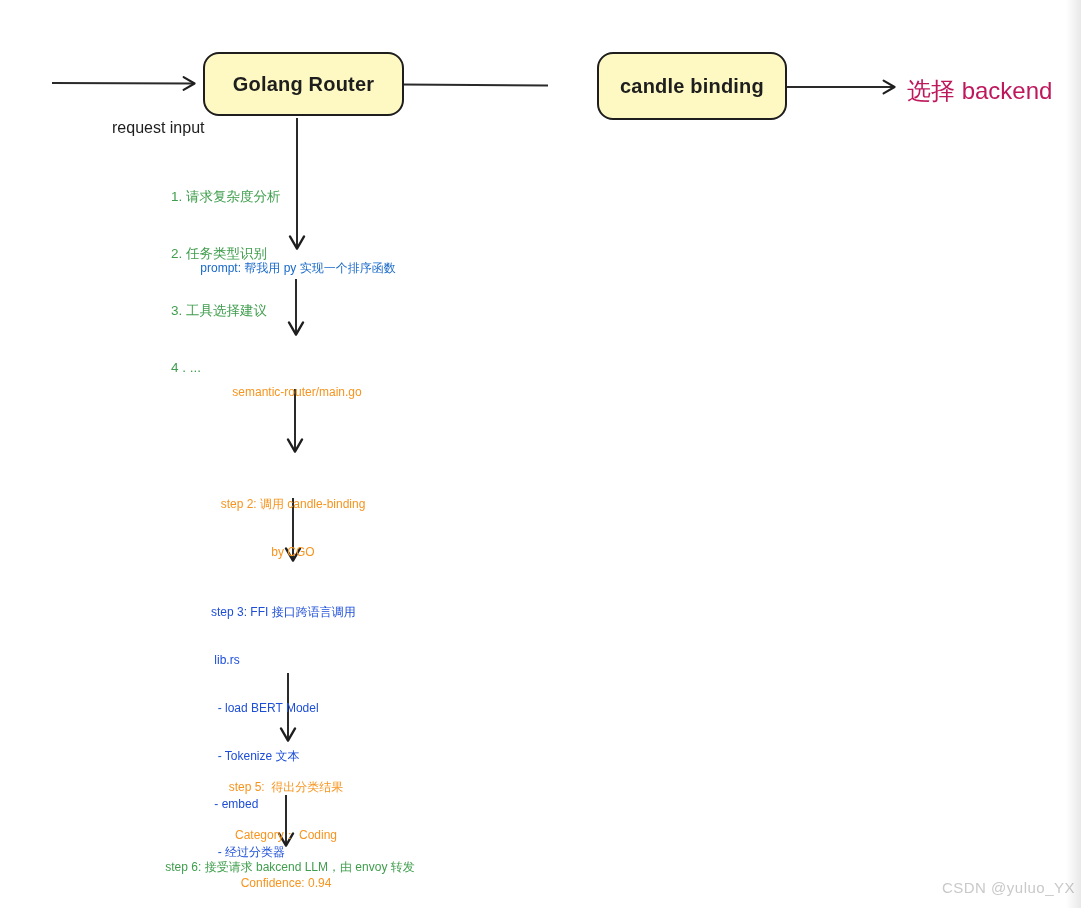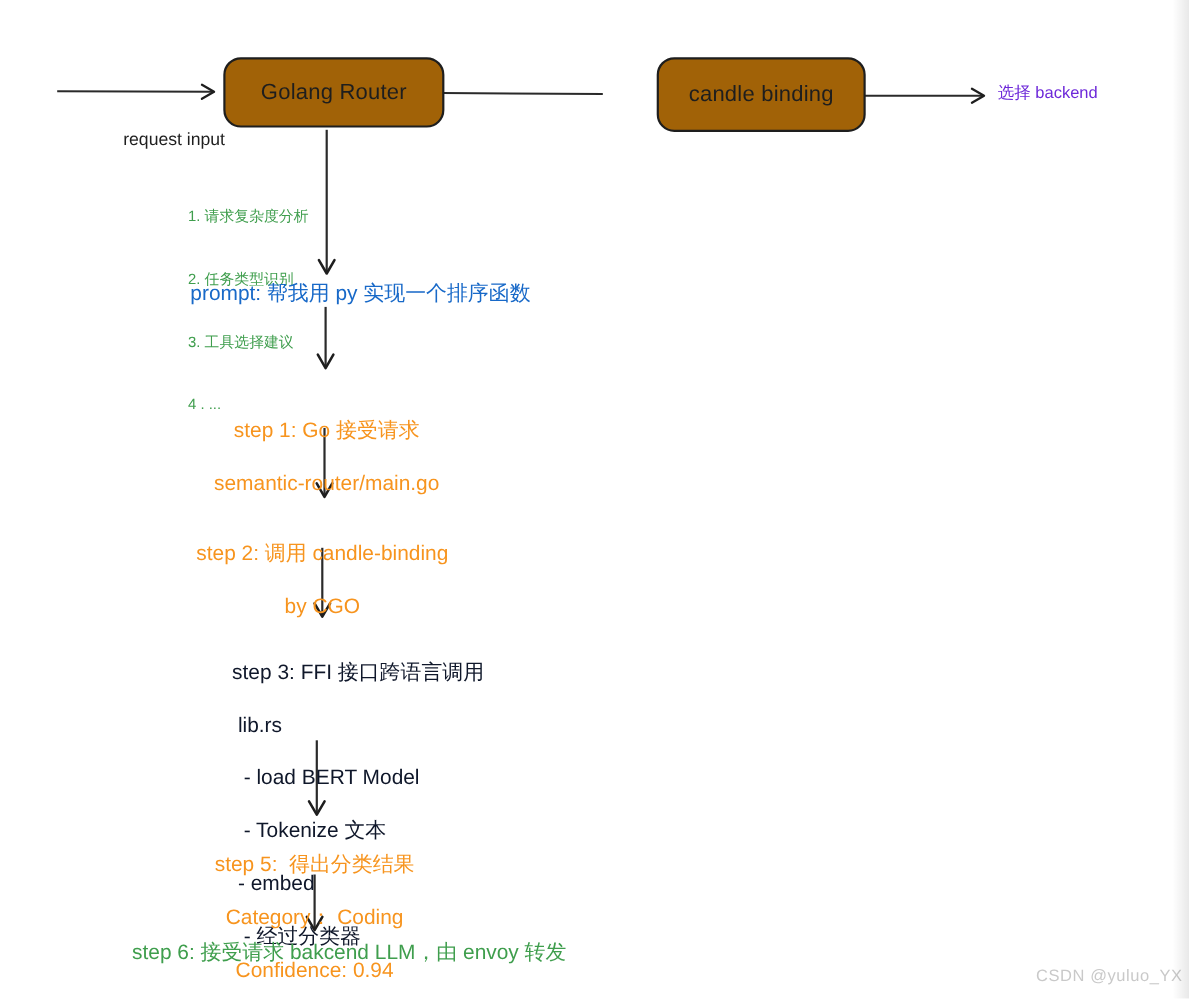--- a/index.html
+++ b/index.html
@@ -17,45 +17,46 @@
   }
   .arrows-svg {
     position: absolute;
     left: 0; top: 0;
     width: 1081px; height: 908px;
   }
   .node-box {
     position: absolute;
     border: 2.2px solid #1e1e1e;
     border-radius: 16px;
-    background: #a16207;
+    background: #fef9c3;
     display: flex;
     align-items: center;
     justify-content: center;
     font-size: 20px;
     color: #1e1e1e;
     letter-spacing: 0.2px;
+    font-weight: bold;
   }
   .txt { position: absolute; }
   .backend-label {
-    font-size: 15px;
-    color: #6d28d9;
+    font-size: 24px;
+    color: #be185d;
   }
   .request-title {
     font-size: 16px;
     color: #1e1e1e;
   }
   .green-list {
     font-size: 13.5px;
     line-height: 19px;
     white-space: pre;
     margin-left: 33px;
   }
   .note {
-    font-size: 19px;
+    font-size: 12px;
     line-height: 16px;
     white-space: pre;
   }
   .center { text-align: center; }
   .watermark {
     position: absolute;
     right: 6px;
     top: 879px;
     font-size: 15px;
     letter-spacing: 0.5px;
@@ -107,30 +108,29 @@
   <div class="txt green-list" style="left:138px; top:149px; color:#3f9e4d;">
     <div>1. 请求复杂度分析</div>
     <div>2. 任务类型识别</div>
     <div>3. 工具选择建议</div>
     <div>4 . ...</div>
   </div>
 
   <div class="txt note center" style="left:173px; top:260px; width:250px; color:#1869c8;">prompt: 帮我用 py 实现一个排序函数</div>
 
   <div class="txt note center" style="left:172px; top:352px; width:250px; color:#f7941e;">
-    <div>step 1: Go 接受请求</div>
     <div>semantic-router/main.go</div>
   </div>
 
   <div class="txt note center" style="left:168px; top:464px; width:250px; color:#f7941e;">
     <div>step 2: 调用 candle-binding</div>
     <div>by CGO</div>
   </div>
 
-  <div class="txt note" style="left:211px; top:572px; color:#0f172a;">
+  <div class="txt note" style="left:211px; top:572px; color:#1d4ed8;">
     <div>step 3: FFI 接口跨语言调用</div>
     <div> lib.rs</div>
     <div>  - load BERT Model</div>
     <div>  - Tokenize 文本</div>
     <div> - embed</div>
     <div>  - 经过分类器</div>
   </div>
 
   <div class="txt note center" style="left:166px; top:747px; width:240px; color:#f7941e;">
     <div>step 5:  得出分类结果</div>

